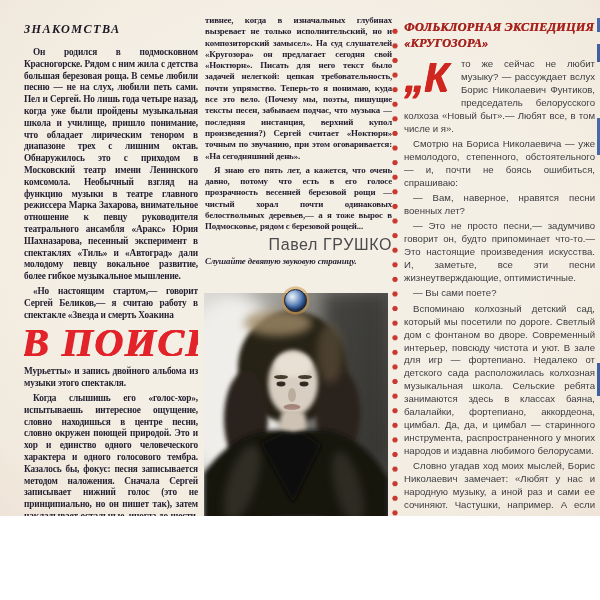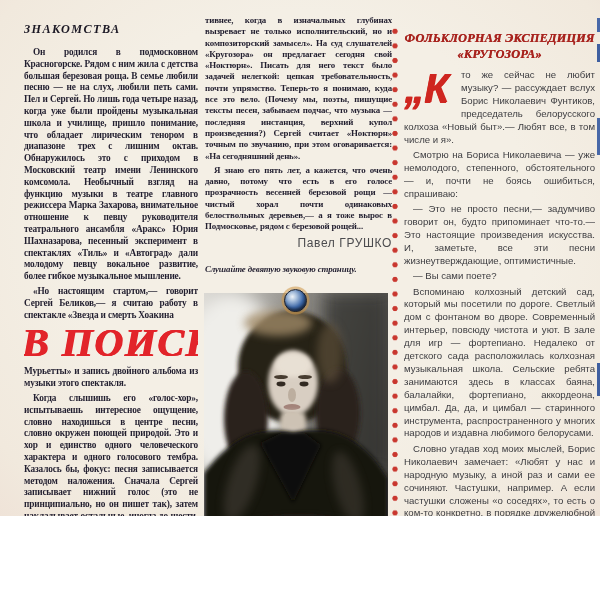--- a/index.html
+++ b/index.html
@@ -23,22 +23,22 @@
     color:#1b1824;margin:0 0 10px 0;
   }
   .headline{
     font-weight:700;font-style:italic;font-size:40px;line-height:30px;
     color:var(--headline-red,#e2242a);letter-spacing:1.5px;
     margin:7px 0 8px -2px;
     text-shadow:0.7px 0 0 currentColor,-0.4px 0 0 currentColor;
     white-space:nowrap;
   }
   .byline{
-    font-family:"Liberation Sans","DejaVu Sans",sans-serif;font-size:12px;
-    color:#4b4b4e;text-align:right;letter-spacing:0.6px;margin:3px 0 14px 0;
+    font-family:"Liberation Sans","DejaVu Sans",sans-serif;font-size:16px;
+    color:#4b4b4e;text-align:right;letter-spacing:0.6px;margin:3px 0 2px 0;
   }
   .listen-note{
     font-weight:700;font-style:italic;font-size:10.2px;line-height:12.5px;
     color:#2a2735;text-align:justify;margin:0;
   }
   .page-number{
     position:absolute;left:11px;top:569px;font-size:12px;color:#3c3a3a;letter-spacing:1px;
   }
   
   .photo-frame{
@@ -55,23 +55,22 @@
   
   .dots-divider{
     position:absolute;left:391px;top:24px;width:8px;height:571px;
     background-image:radial-gradient(circle at 50% 50%, var(--dot-red,#c9372f) 2.3px, rgba(201,55,47,0) 3px);
     background-size:8px 14.6px;background-repeat:repeat-y;
   }
   
   .right-col{position:absolute;left:404px;top:20px;width:191px;height:578px;overflow:hidden;}
   .rubric{
     font-weight:700;font-style:italic;font-size:12.2px;line-height:15.5px;
-    color:var(--rubric-red,#a8231e);letter-spacing:0.3px;margin:11px 0 7px 0;
+    color:var(--rubric-red,#a8231e);letter-spacing:0.3px;margin:0 0 7px 0;
     text-shadow:0.4px 0 0 currentColor;
-    text-align:center;
   }
   .right-col p{
     margin:0 0 2.5px 0;
     font-family:"Liberation Sans","DejaVu Sans",sans-serif;
     font-size:9.6px;line-height:12.9px;color:#3c3c40;text-align:justify;
   }
   .right-col p.indent{text-indent:9px;}
   .dropcap{
     float:left;width:53px;height:40px;
     font-weight:700;font-style:italic;font-size:40px;line-height:36px;
@@ -176,20 +175,21 @@
   <div class="right-col">
     <div class="rubric">
       <div>ФОЛЬКЛОРНАЯ ЭКСПЕДИЦИЯ</div>
       <div>«КРУГОЗОРА»</div>
     </div>
     <p>
       <span class="dropcap">„К</span>
       <span>то же сейчас не любит музыку? — рассуждает вслух Борис Николаевич Фунтиков, председатель белорусского колхоза «Новый быт».— Любят все, в том числе и я».</span>
     </p>
     <p class="indent">Смотрю на Бориса Николаевича — уже немолодого, степенного, обстоятельного — и, почти не боясь ошибиться, спрашиваю:</p>
+    <p class="indent">— Вам, наверное, нравятся песни военных лет?</p>
     <p class="indent">— Это не просто песни,— задумчиво говорит он, будто припоминает что-то.— Это настоящие произведения искусства. И, заметьте, все эти песни жизнеутверждающие, оптимистичные.</p>
     <p class="indent">— Вы сами поете?</p>
     <p class="indent">Вспоминаю колхозный детский сад, который мы посетили по дороге. Светлый дом с фонтаном во дворе. Современный интерьер, повсюду чистота и уют. В зале для игр — фортепиано. Недалеко от детского сада расположилась колхозная музыкальная школа. Сельские ребята занимаются здесь в классах баяна, балалайки, фортепиано, аккордеона, цимбал. Да, да, и цимбал — старинного инструмента, распространенного у многих народов и издавна любимого белорусами.</p>
     <p class="indent">Словно угадав ход моих мыслей, Борис Николаевич замечает: «Любят у нас и народную музыку, а иной раз и сами ее сочиняют. Частушки, например. А если частушки сложены «о соседях», то есть о ком-то конкретно, в порядке дружелюбной критики, то успех они имеют необыкновенный. Кстати, наш белорусский Институт фольклора очень интересуется «новыми деревенскими песнями».</p>
 
   </div>
 
   <div class="page-number">14</div>
   <div class="bottom-edge"></div>
   <div class="edge-artifact a1"></div>

